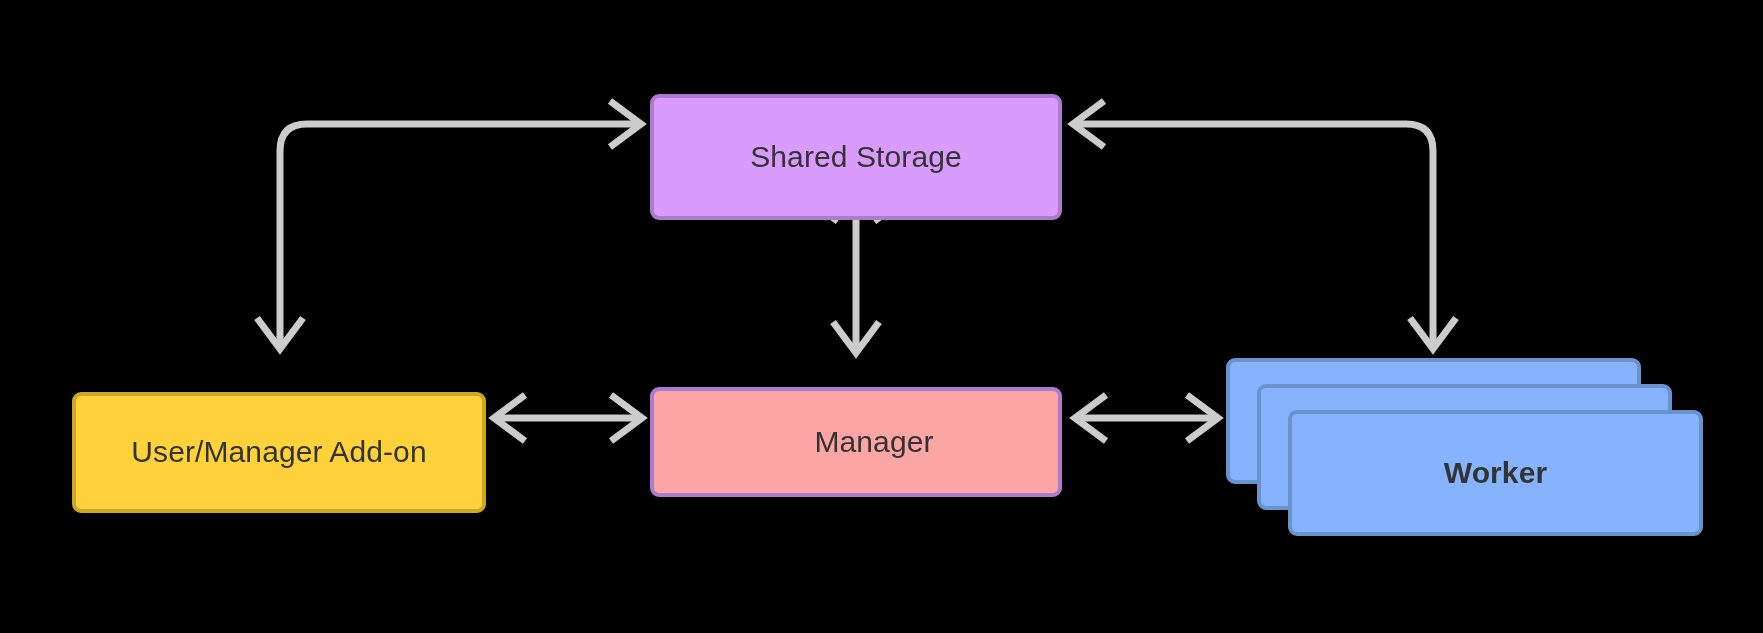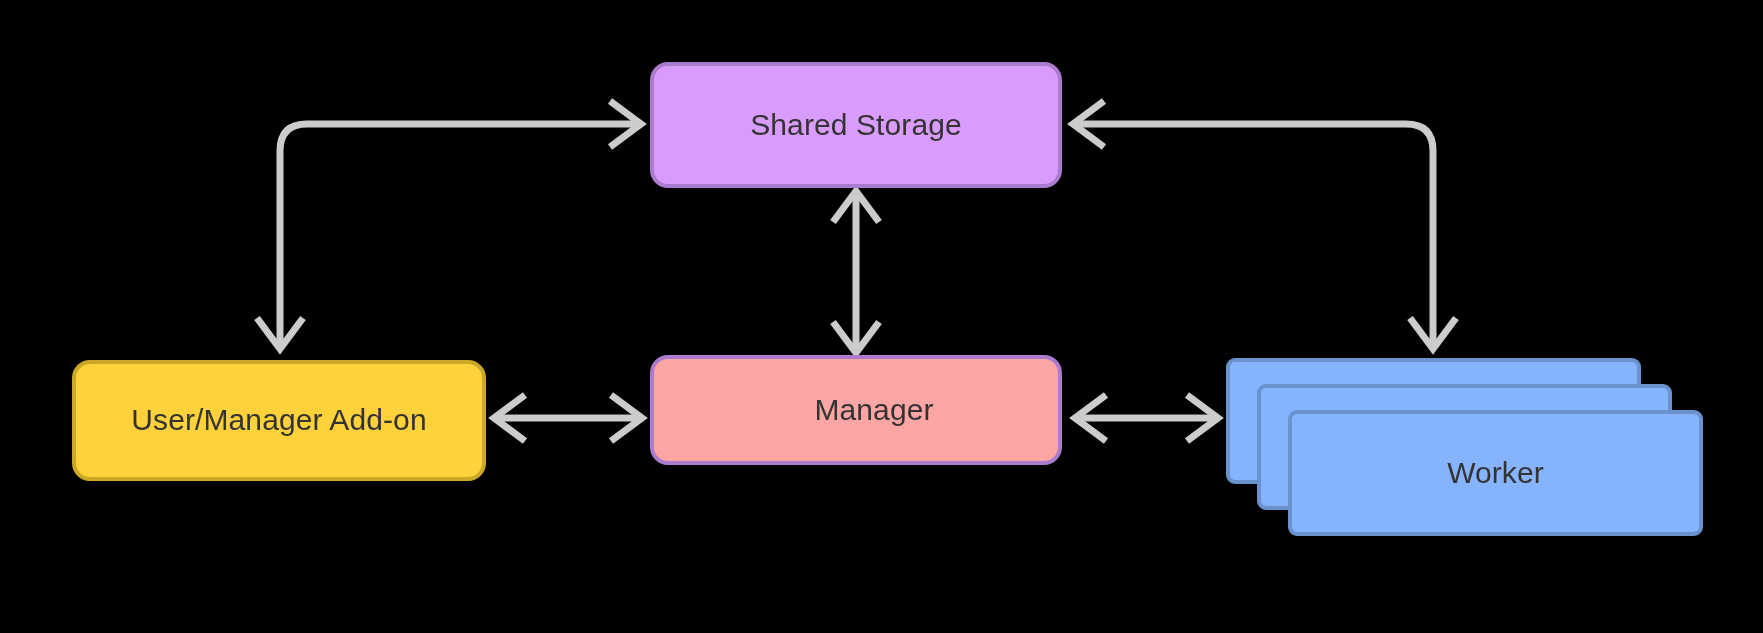--- a/index.html
+++ b/index.html
@@ -23,23 +23,24 @@
     top: 0;
     width: 1763px;
     height: 633px;
   }
   .node {
     position: absolute;
     box-sizing: border-box;
     display: flex;
     align-items: center;
     justify-content: center;
-    border-radius: 18px;
+    border-radius: 9px;
     border-style: solid;
     border-width: 4px;
+    margin-top: 32px;
   }
   .node-label {
     font-size: 30px;
     line-height: 1.15;
     color: #333333;
     letter-spacing: 0.1px;
     white-space: nowrap;
   }
   .node-shared-storage {
     left: 650px;
@@ -80,21 +81,21 @@
     height: 126px;
     background: #85B3FD;
     border: 4px solid #6A92CE;
     border-radius: 9px;
     display: flex;
     align-items: center;
     justify-content: center;
   }
   .worker-card-1 { left: 0px;  top: 0px;  }
   .worker-card-2 { left: 31px; top: 26px; }
-  .worker-card-3 { left: 62px; top: 52px; }
+  .worker-card-3 { left: 62px; top: 52px; font-weight: bold; }
   .edge-line {
     stroke: #CCCCCC;
     stroke-width: 7;
     fill: none;
     stroke-linecap: butt;
   }
   .edge-head {
     stroke: #CCCCCC;
     stroke-width: 7;
     fill: none;

